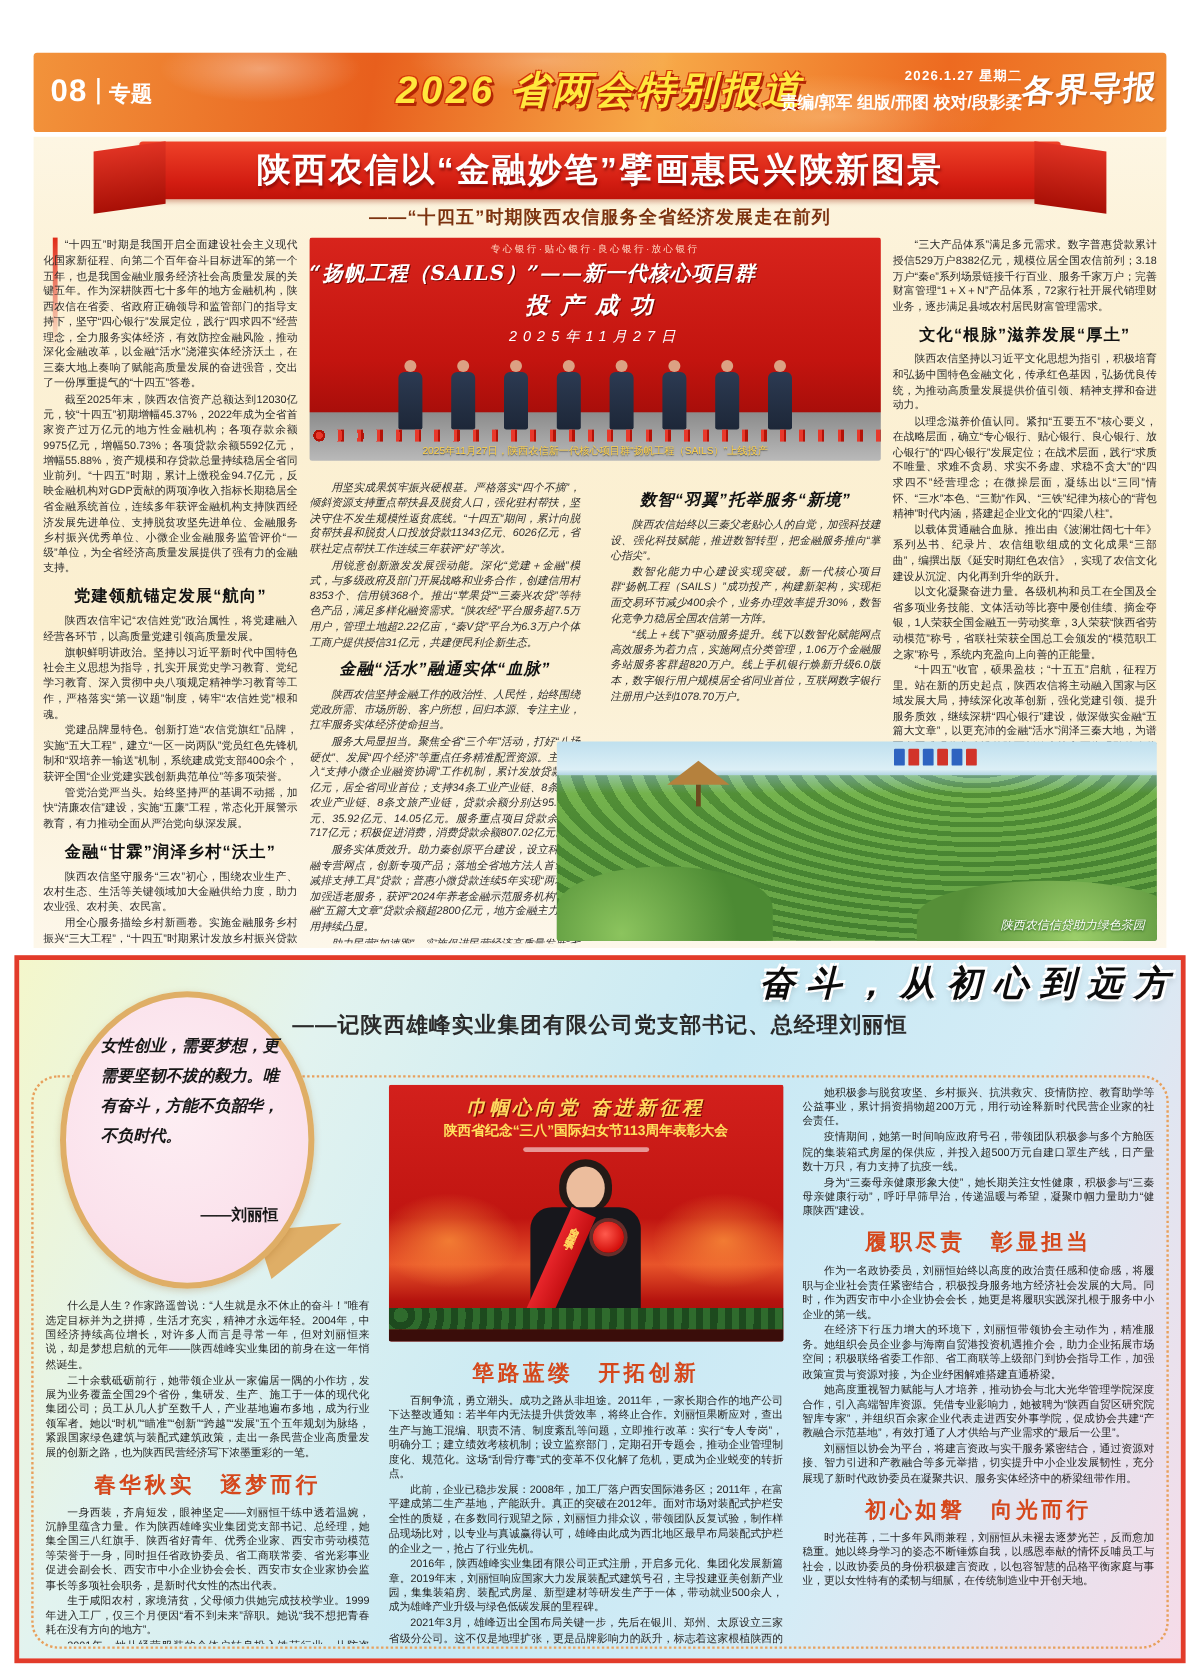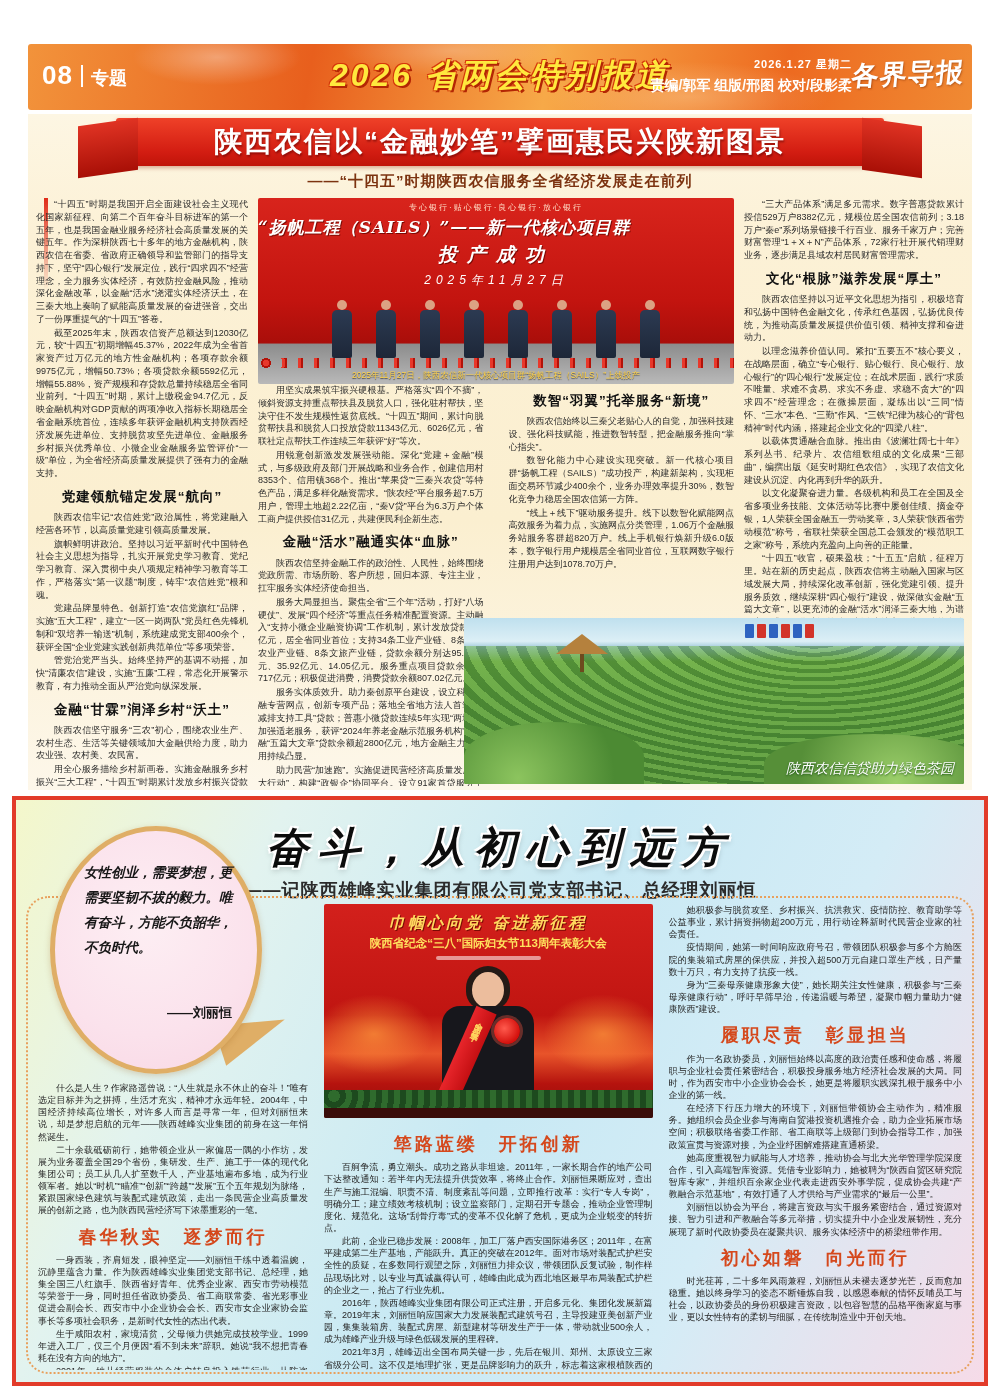--- a/index.html
+++ b/index.html
@@ -39,21 +39,21 @@
   .subhead{text-align:center;margin-top:6px;font-size:15px;font-weight:bold;color:#7c3310;letter-spacing:1px;}
   .lead-accent{position:absolute;left:16px;top:84px;width:4px;height:92px;
     background:linear-gradient(180deg,#e02b18,rgba(224,43,24,0));}
   .lead-body{position:absolute;left:8px;right:8px;top:84px;bottom:4px;display:flex;gap:10px;overflow:hidden;}
   .col{flex:1;overflow:hidden;font-size:9px;line-height:1.42;color:#2b2b2b;}
   .col .para{margin:0 0 1px 0;text-indent:2em;text-align:justify;}
   .col .sec-h{margin:7px 0 5px 0;text-align:center;font-size:13.5px;color:#111;letter-spacing:1px;}
   .lb-c1{width:212px;flex:none;}
   .lb-center{width:476px;flex:none;display:flex;flex-direction:column;}
   .lb-c4{flex:1;}
-  .event-cols{display:flex;gap:25px;flex:1;overflow:hidden;margin-top:0;}
+  .event-cols{display:flex;gap:25px;flex:1;overflow:hidden;margin-top:16px;font-style:italic;}
   .event-cols .col{flex:1;}
   
   .photo-event{position:relative;height:186px;border-radius:2px;overflow:hidden;flex:none;
     background:linear-gradient(180deg,#d8241c 0%,#c3140f 55%,#a90e0a 78%,#8c8c8c 78.5%,#b9b9b9 100%);}
   .pe-slogan{position:absolute;top:4px;left:0;right:0;text-align:center;color:#ffd9c2;font-size:8px;letter-spacing:2px;}
   .pe-title{position:absolute;top:18px;left:0;right:0;color:#fff;font-weight:900;
     font-size:17px;font-family:"DejaVu Serif",serif;font-style:italic;letter-spacing:1px;text-shadow:1px 1px 0 #7a0a04;}
   .pe-title2{position:absolute;top:44px;left:0;right:0;text-align:center;color:#fff;font-weight:900;
     font-size:19px;font-family:"DejaVu Serif",serif;font-style:italic;letter-spacing:10px;text-shadow:1px 1px 0 #7a0a04;}
   .pe-date{position:absolute;top:74px;left:0;right:0;text-align:center;color:#fff;font-size:12px;letter-spacing:5px;font-style:italic;}
@@ -74,27 +74,27 @@
   .tea-fg{position:absolute;left:0;bottom:-8px;width:180px;height:70px;border-radius:50% 50% 0 0;
     background:radial-gradient(circle at 30% 80%,#8cc45e,#4c8a33 70%);}
   .tea-fg2{position:absolute;right:-20px;bottom:-10px;width:220px;height:60px;border-radius:50% 50% 0 0;
     background:radial-gradient(circle at 60% 80%,#9ccf6a,#568f38 70%);}
   .pavilion{position:absolute;left:92px;top:16px;width:0;height:0;
     border-left:26px solid transparent;border-right:26px solid transparent;border-bottom:20px solid #b5813d;}
   .pavilion:after{content:"";position:absolute;left:-2px;top:20px;width:4px;height:18px;background:#6d4a1e;}
   .hill-sign{position:absolute;right:150px;top:6px;display:flex;gap:3px;}
   .hill-sign i{display:block;width:9px;height:14px;border-radius:1px;}
   .hill-sign i:nth-child(odd){background:#2e63c0;} .hill-sign i:nth-child(even){background:#d2342a;}
-  .tea-caption{position:absolute;right:10px;bottom:6px;color:#fff;font-size:14px;font-style:italic;
+  .tea-caption{position:absolute;right:10px;bottom:6px;color:#fff;font-size:10px;font-style:italic;
     font-family:"DejaVu Serif",serif;text-shadow:0 1px 2px rgba(0,60,0,.8);}
   
   .feature{position:absolute;left:12px;right:12px;top:796px;height:582px;border:4px solid #e23b2a;
     background:linear-gradient(115deg,#f4f7cb 0%,#e2f3ef 22%,#c8e9f4 50%,#d4ecf6 72%,#f6dbe8 100%);overflow:hidden;}
-  .f-title{margin-top:20px;text-align:center;font-family:"DejaVu Serif",serif;font-weight:900;font-style:italic;
-    font-size:42px;letter-spacing:10px;color:#0c0c0c;
+  .f-title{margin-top:0;text-align:right;font-family:"DejaVu Serif",serif;font-weight:900;font-style:italic;
+    font-size:29px;letter-spacing:10px;color:#0c0c0c;
     text-shadow:-2px -2px 0 #fff,2px -2px 0 #fff,-2px 2px 0 #fff,2px 2px 0 #fff,0 3px 6px rgba(0,0,0,.25);}
   .f-sub{text-align:center;margin-top:2px;font-size:18px;font-weight:900;color:#2b2b2b;letter-spacing:1px;}
   .f-box{position:absolute;left:10px;right:10px;top:96px;bottom:8px;border:2px dotted #e8a05c;border-radius:22px;}
   .f-cols{position:absolute;left:22px;right:22px;top:104px;bottom:12px;display:flex;gap:16px;overflow:hidden;}
   .f-col{flex:1;overflow:hidden;font-size:9px;line-height:1.35;color:#262626;}
   .f-col .para{margin:0 0 1px 0;text-indent:2em;text-align:justify;}
   .f-col .sec-h{margin:8px 0 5px 0;text-align:center;font-size:18px;color:#d5481c;letter-spacing:3px;}
   .fc1{flex:.92;} .fc2{flex:1.12;display:flex;flex-direction:column;} .fc3{flex:1;}
   .bubble-spacer{height:178px;}
   

